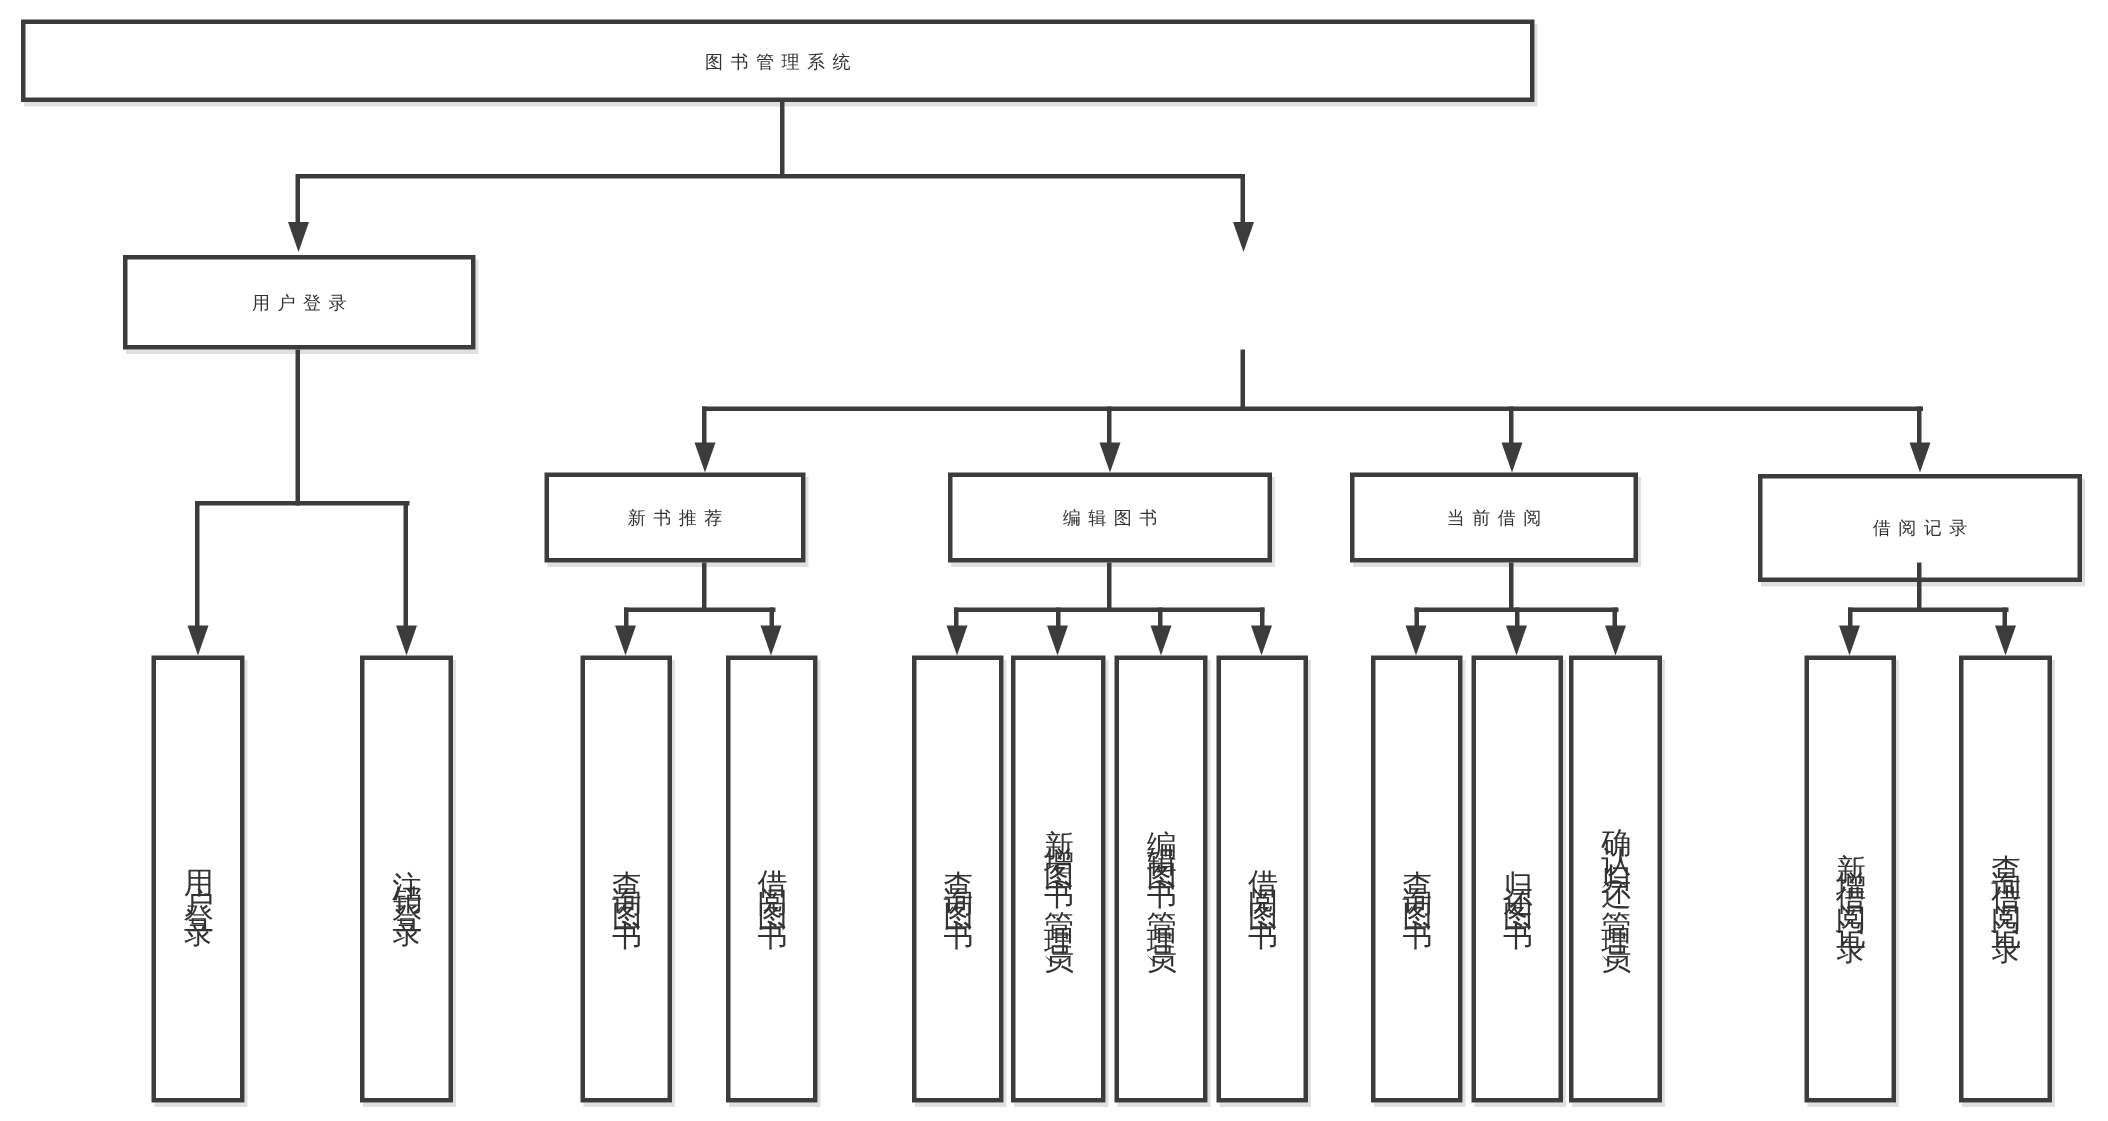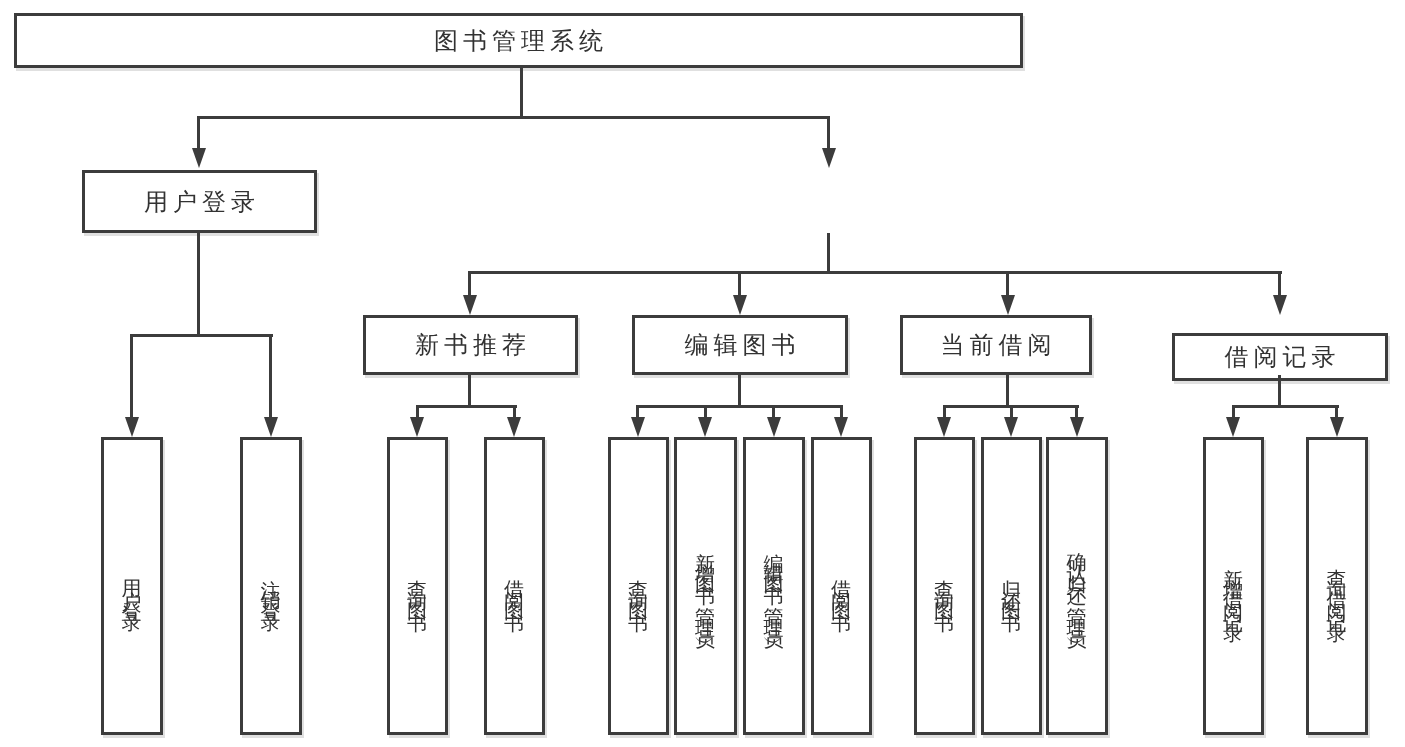--- a/index.html
+++ b/index.html
@@ -20,21 +20,21 @@
   
   .hbox{
     position:absolute;
     background:#fff;
     border:3px solid var(--line);
     box-shadow:2px 3px 0 rgba(0,0,0,0.12);
     display:flex;align-items:center;justify-content:center;
   }
   .hbox .label{
     color:var(--text);
-    font-size:24px;
+    font-size:12px;
     letter-spacing:5px;
     text-indent:5px;
     white-space:nowrap;
     line-height:1;
     text-align:center;
   }
   .vbox{
     position:absolute;
     top:437px;height:298px;
     background:#fff;
@@ -76,30 +76,30 @@
 <div class="diagram">
 
   <div class="hbox" style="left:14px;top:13px;width:1009px;height:55px">
     <span class="label">图书管理系统</span>
   </div>
 
   <div class="hbox" style="left:82px;top:170px;width:235px;height:63px">
     <span class="label">用户登录</span>
   </div>
 
-  <div class="hbox" style="left:363px;top:315px;width:215px;height:60px">
+  <div class="hbox" style="left:363px;top:315px;width:174px;height:60px">
     <span class="label">新书推荐</span>
   </div>
   <div class="hbox" style="left:632px;top:315px;width:216px;height:60px">
     <span class="label">编辑图书</span>
   </div>
   <div class="hbox" style="left:900px;top:315px;width:192px;height:60px">
     <span class="label">当前借阅</span>
   </div>
-  <div class="hbox" style="left:1172px;top:333px;width:216px;height:48px">
+  <div class="hbox" style="left:1172px;top:316px;width:216px;height:72px">
     <span class="label">借阅记录</span>
   </div>
 
   <div class="vbox" style="left:101px;width:62px">
     <span class="vlabel">用户登录</span>
   </div>
   <div class="vbox" style="left:240px;width:62px">
     <span class="vlabel">注销登录</span>
   </div>
 

